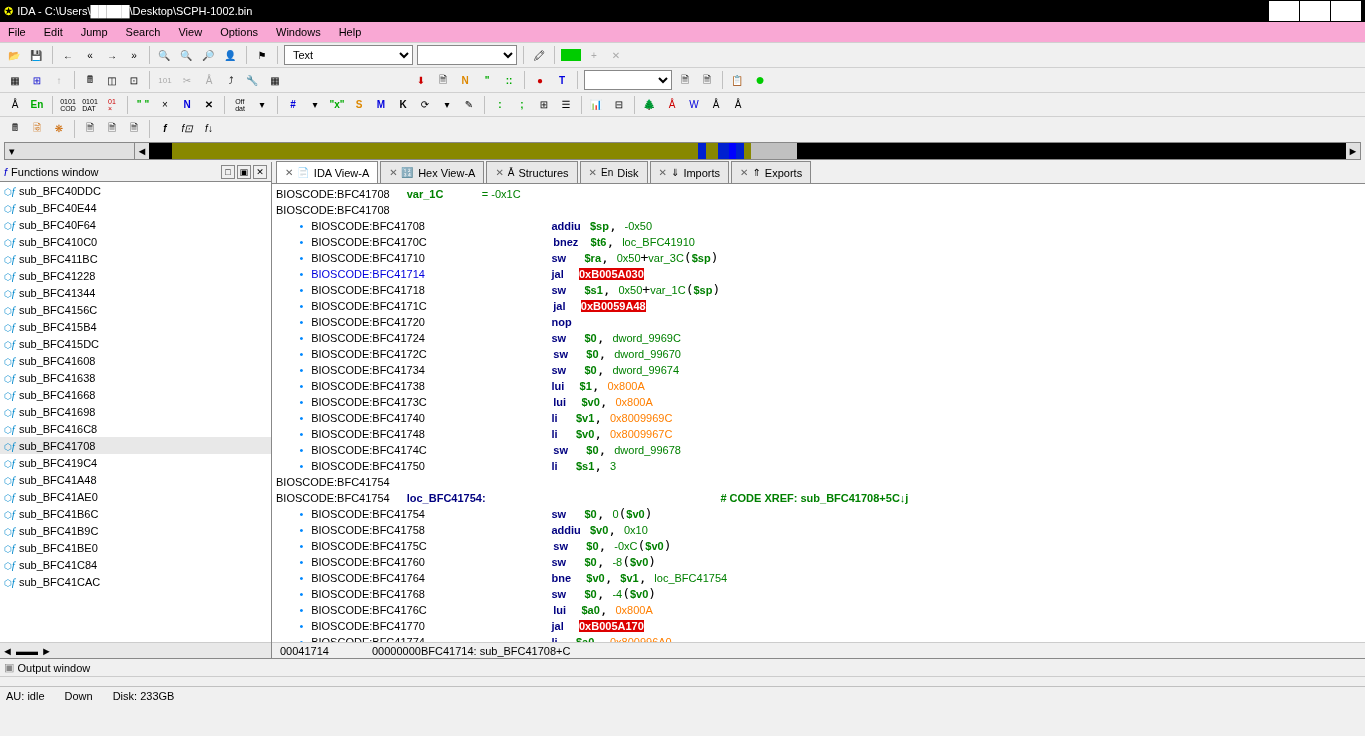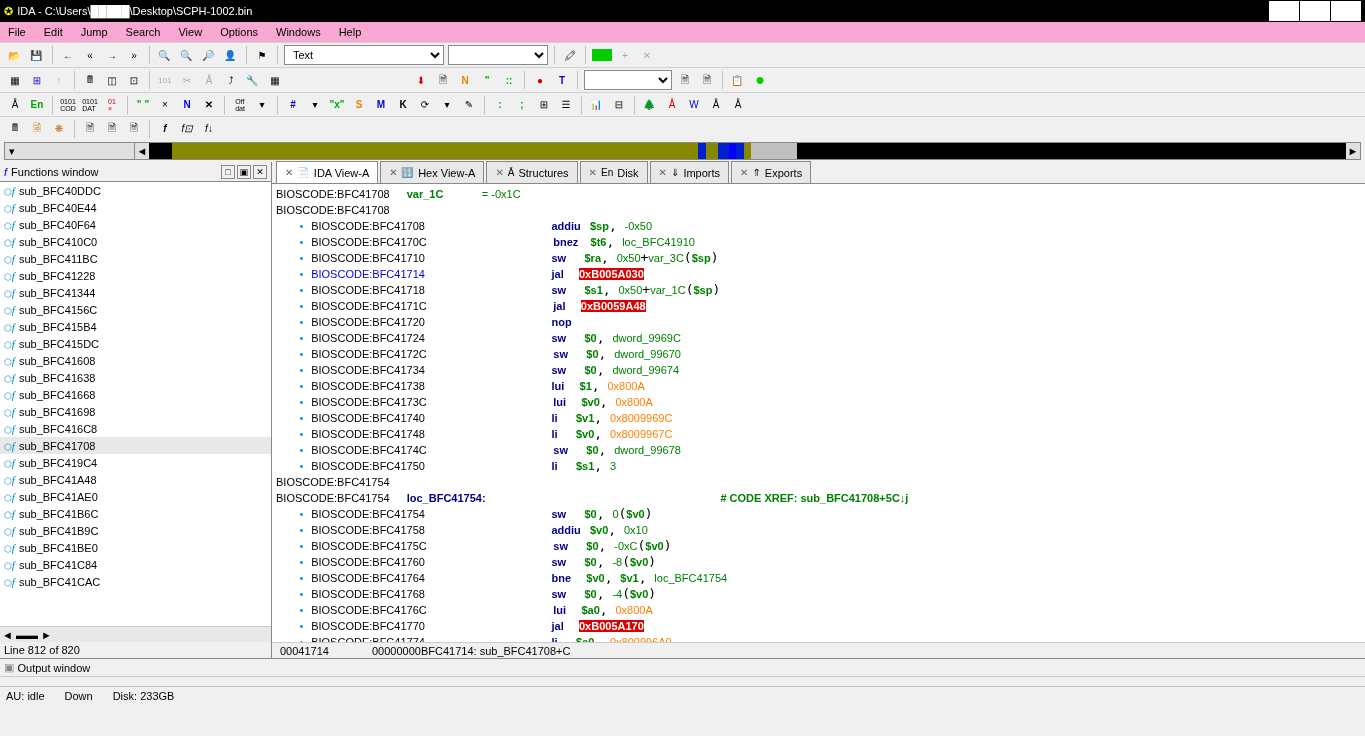--- a/index.html
+++ b/index.html
@@ -9,21 +9,21 @@
 .titlebar-icon{color:#ff0}
 .window-controls{display:flex;gap:1px}
 .window-btn{width:30px;height:20px;background:#fff;display:flex;align-items:center;justify-content:center;cursor:pointer;font-weight:bold}
 .window-btn:last-child{background:#fff}
 .menubar{background:#f9a8d4;height:20px;display:flex;align-items:center;padding:0 8px;gap:18px}
 .menu-item{cursor:pointer}
 .toolbar{background:#f0f0f0;padding:2px 6px;display:flex;align-items:center;gap:4px;border-top:1px solid #d0d0d0;flex-wrap:wrap;min-height:24px}
 .tb-btn{width:18px;height:18px;display:inline-flex;align-items:center;justify-content:center;cursor:pointer;font-size:10px}
 .tb-sep{width:1px;height:18px;background:#c0c0c0;margin:0 2px}
 .tb-combo{height:20px;border:1px solid #888;background:#fff;padding:0 4px;font-size:11px}
-.tb-combo.w1{width:160px}
+.tb-combo.w1{width:129px}
 .tb-combo.w2{width:100px}
 .tb-combo.w3{width:88px}
 .tb-green{color:#0a0;font-weight:bold}
 .tb-red{color:#c00}
 .tb-blue{color:#00c}
 .tb-orange{color:#c60}
 .nav-bar{height:18px;display:flex;align-items:stretch;border:1px solid #888;margin:2px 4px}
 .nav-combo{width:130px;background:#e0e0e0;border-right:1px solid #888;display:flex;align-items:center;padding:0 4px}
 .nav-track{flex:1;display:flex}
 .nav-seg{height:100%}
@@ -325,21 +325,20 @@
         <div class="fn-item">
           <span class="fn-icon">⬡<i style="font-style:italic;font-family:serif">f</i></span>
           <span>sub_BFC41C84</span>
         </div>
         <div class="fn-item">
           <span class="fn-icon">⬡<i style="font-style:italic;font-family:serif">f</i></span>
           <span>sub_BFC41CAC</span>
         </div>
       </div>
     <div class="fn-scroll">◄ ▬▬ ►</div>
-    <div class="line-info">Line 812 of 820</div>
   </div>
 
   <div class="right-panel">
     <div class="tab-bar" id="tabbar">
         <div class="tab active">
           <span class="tab-close">✕</span>
           <span class="tab-icon">📄</span>
           <span>IDA View-A</span>
         </div>
         <div class="tab">

